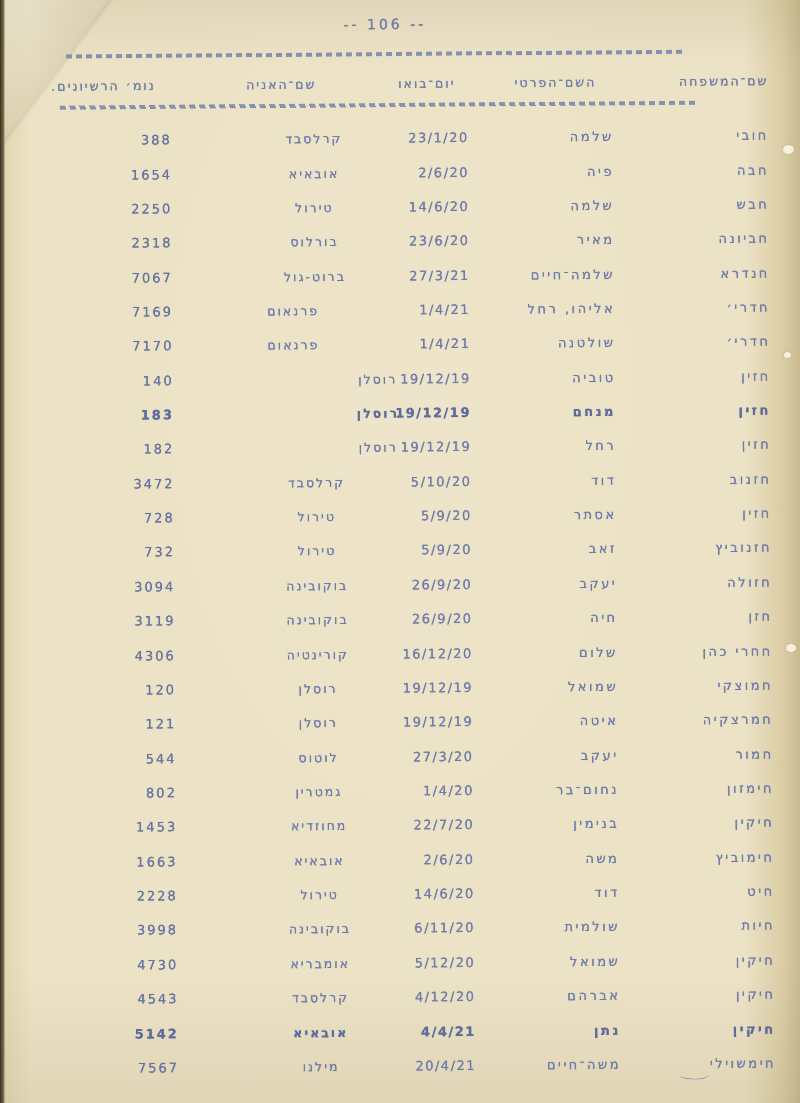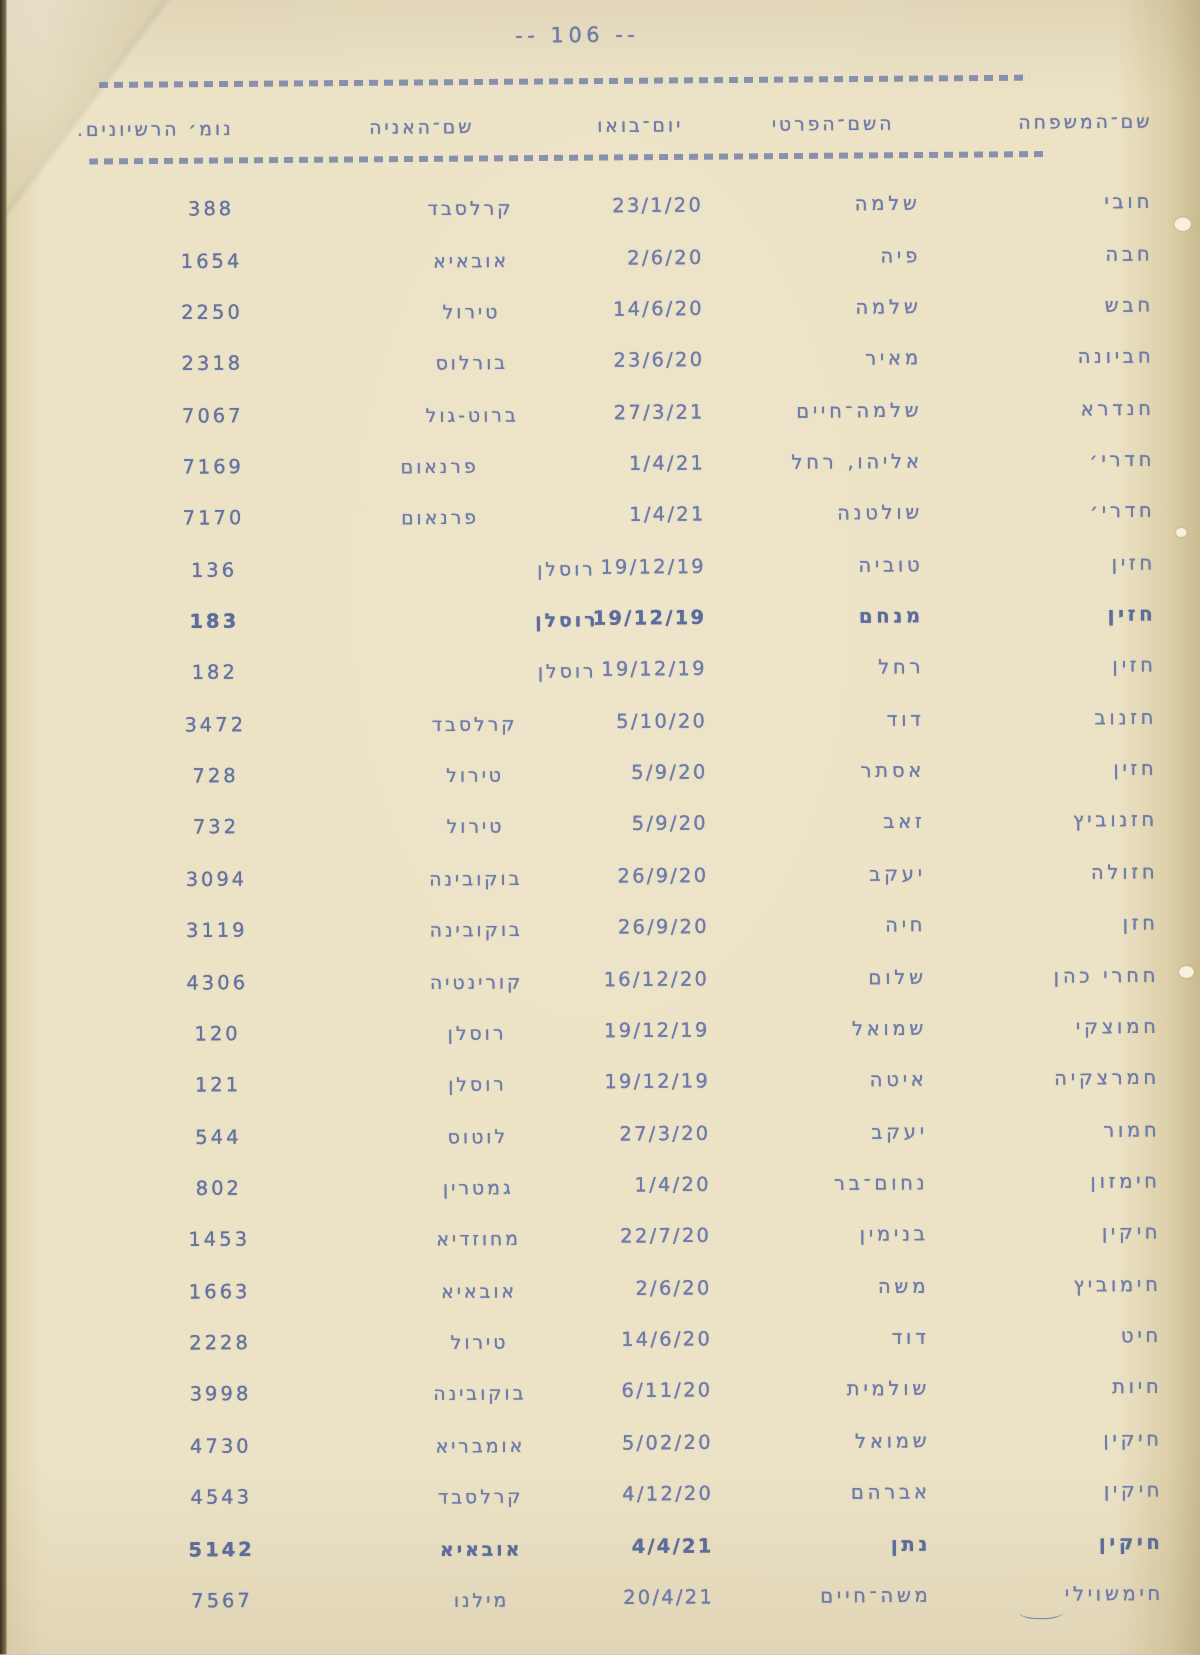--- a/index.html
+++ b/index.html
@@ -49,21 +49,21 @@
   .h-num    {left:55px;   width:150px;text-align:left;}
 
   .rows{position:absolute;top:121px;left:0;right:0;}
   .row{position:relative;height:34.37px;}
   .cell{position:absolute;top:50%;transform:translateY(-50%);white-space:nowrap;
     font-size:13px;color:var(--ink);}
   .c-family{right:28px; width:135px;text-align:right; direction:rtl;letter-spacing:2.5px;}
   .c-given {right:183px;width:145px;text-align:right; direction:rtl;letter-spacing:2.5px;}
   .c-date  {right:328px;width:112px;text-align:right; direction:ltr;letter-spacing:1.5px;}
   .c-ship  {right:408px;width:150px;text-align:center;direction:rtl;font-size:12.5px;letter-spacing:2px;}
-  .c-num   {right:610px;width:92px; text-align:center; direction:ltr;letter-spacing:2px;color:var(--ink-dark);}
+  .c-num   {right:625px;width:92px; text-align:right; direction:ltr;letter-spacing:2px;color:var(--ink-dark);}
   
   .row:nth-child(8) .c-ship,
   .row:nth-child(9) .c-ship,
   .row:nth-child(10) .c-ship{transform:translateY(-50%) translateX(62px);}
   .row:nth-child(6) .c-ship,
   .row:nth-child(7) .c-ship{transform:translateY(-50%) translateX(-22px);}
   
   .row:nth-child(9) .cell,
   .row:nth-child(27) .cell{font-weight:bold;color:#5d6c9b;}
 
@@ -143,21 +143,21 @@
     <span class="cell c-given">שולטנה</span>
     <span class="cell c-date">1/4/21</span>
     <span class="cell c-ship">פרנאום</span>
     <span class="cell c-num">7170</span>
   </div>
         <div class="row">
     <span class="cell c-family">חזין</span>
     <span class="cell c-given">טוביה</span>
     <span class="cell c-date">19/12/19</span>
     <span class="cell c-ship">רוסלן</span>
-    <span class="cell c-num">136</span>
+    <span class="cell c-num">140</span>
   </div>
         <div class="row">
     <span class="cell c-family">חזין</span>
     <span class="cell c-given">מנחם</span>
     <span class="cell c-date">19/12/19</span>
     <span class="cell c-ship">רוסלן</span>
     <span class="cell c-num">183</span>
   </div>
         <div class="row">
     <span class="cell c-family">חזין</span>
@@ -260,21 +260,21 @@
         <div class="row">
     <span class="cell c-family">חיות</span>
     <span class="cell c-given">שולמית</span>
     <span class="cell c-date">6/11/20</span>
     <span class="cell c-ship">בוקובינה</span>
     <span class="cell c-num">3998</span>
   </div>
         <div class="row">
     <span class="cell c-family">חיקין</span>
     <span class="cell c-given">שמואל</span>
-    <span class="cell c-date">5/02/20</span>
+    <span class="cell c-date">5/12/20</span>
     <span class="cell c-ship">אומבריא</span>
     <span class="cell c-num">4730</span>
   </div>
         <div class="row">
     <span class="cell c-family">חיקין</span>
     <span class="cell c-given">אברהם</span>
     <span class="cell c-date">4/12/20</span>
     <span class="cell c-ship">קרלסבד</span>
     <span class="cell c-num">4543</span>
   </div>

